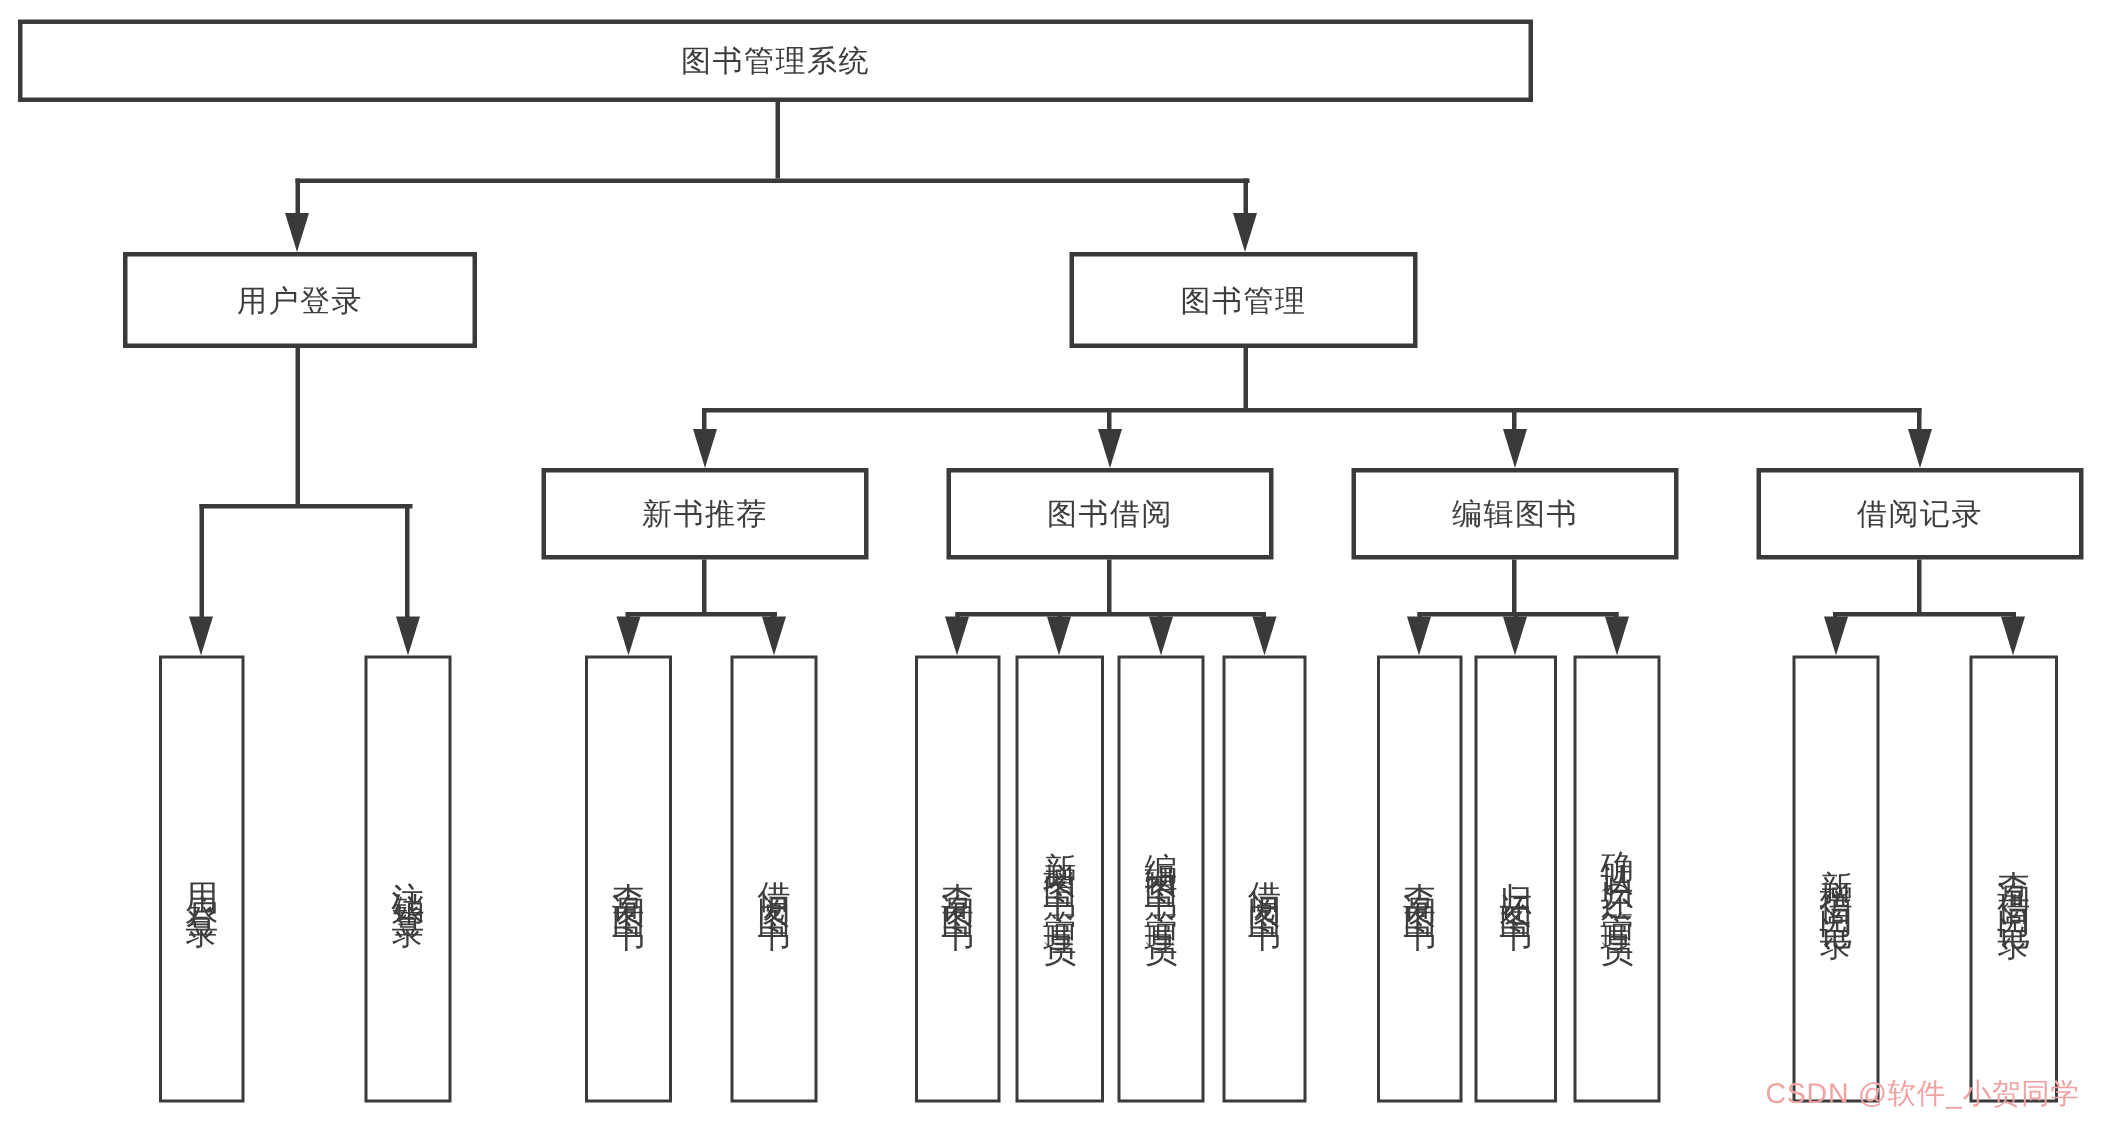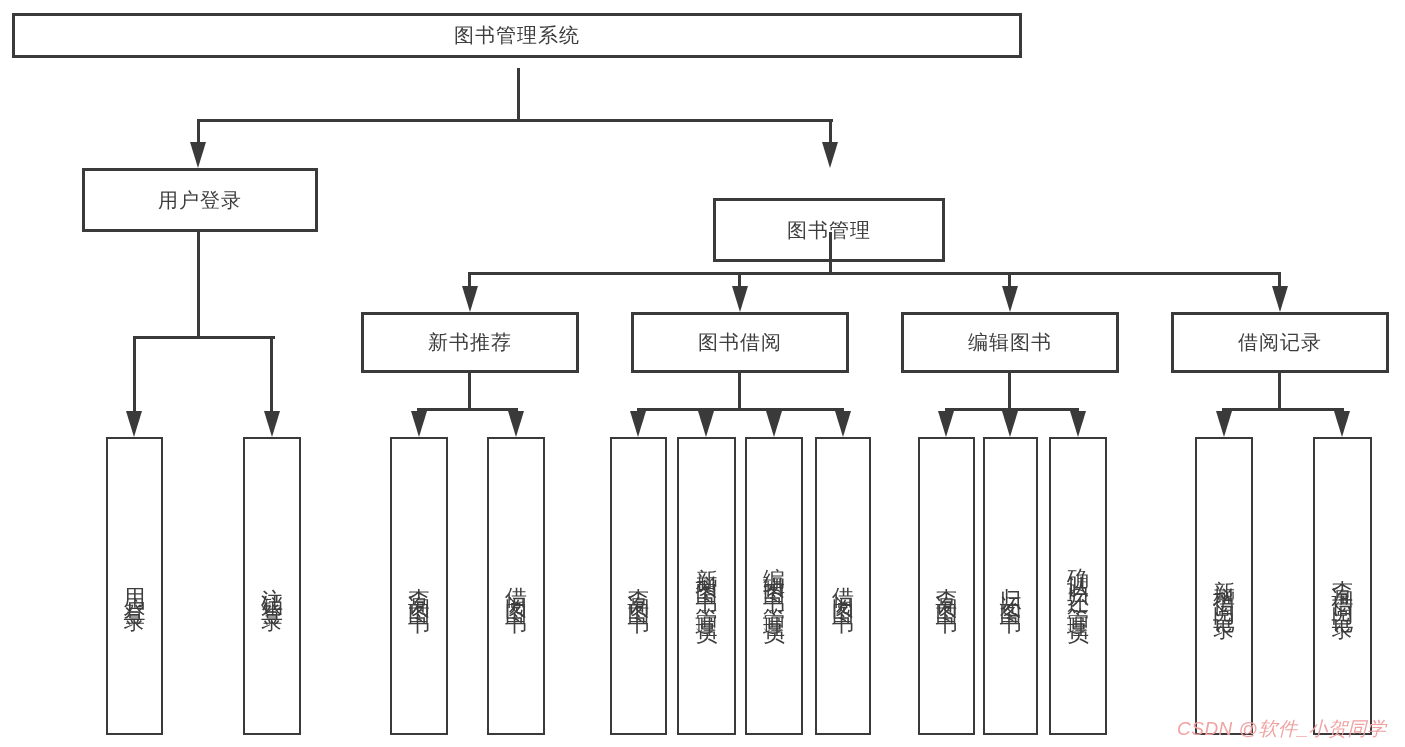--- a/index.html
+++ b/index.html
@@ -29,43 +29,43 @@
   .vline,.hline{position:absolute;background:var(--line);}
   .vline{width:3px;}
   .hline{height:3px;}
   .arrow{
     position:absolute;width:0;height:0;
     border-left:8px solid transparent;border-right:8px solid transparent;
     border-top:26px solid var(--line);
   }
   .watermark{
     position:absolute;left:1177px;top:716px;
-    font-size:19px;letter-spacing:0.5px;color:var(--wm);white-space:nowrap;font-style:italic;
+    font-size:19px;letter-spacing:0.5px;color:var(--wm);white-space:nowrap;
   }
 </style>
 </head>
 <body>
 
 <div class="stage">
 
-  <div class="node" style="left:12px;top:13px;width:1010px;height:45px;">
+  <div class="node" style="left:12px;top:13px;width:1010px;height:55px;">
     <span>图书管理系统</span>
   </div>
 
   <div class="vline" style="left:517px;top:68px;height:51px;"></div>
   <div class="hline" style="left:197px;top:119px;width:636px;"></div>
   <div class="vline" style="left:197px;top:119px;height:27px;"></div>
   <div class="arrow" style="left:190px;top:142px;"></div>
   <div class="vline" style="left:829px;top:119px;height:27px;"></div>
   <div class="arrow" style="left:822px;top:142px;"></div>
 
   <div class="node" style="left:82px;top:168px;width:236px;height:64px;">
     <span>用户登录</span>
   </div>
-  <div class="node" style="left:713px;top:168px;width:232px;height:64px;margin-top:30px;">
+  <div class="node" style="left:713px;top:168px;width:232px;height:64px;">
     <span>图书管理</span>
   </div>
 
   <div class="vline" style="left:197px;top:232px;height:104px;"></div>
   <div class="hline" style="left:133px;top:336px;width:142px;"></div>
   <div class="vline" style="left:133px;top:336px;height:77px;"></div>
   <div class="arrow" style="left:126px;top:411px;"></div>
   <div class="vline" style="left:270px;top:336px;height:77px;"></div>
   <div class="arrow" style="left:264px;top:411px;"></div>
 

